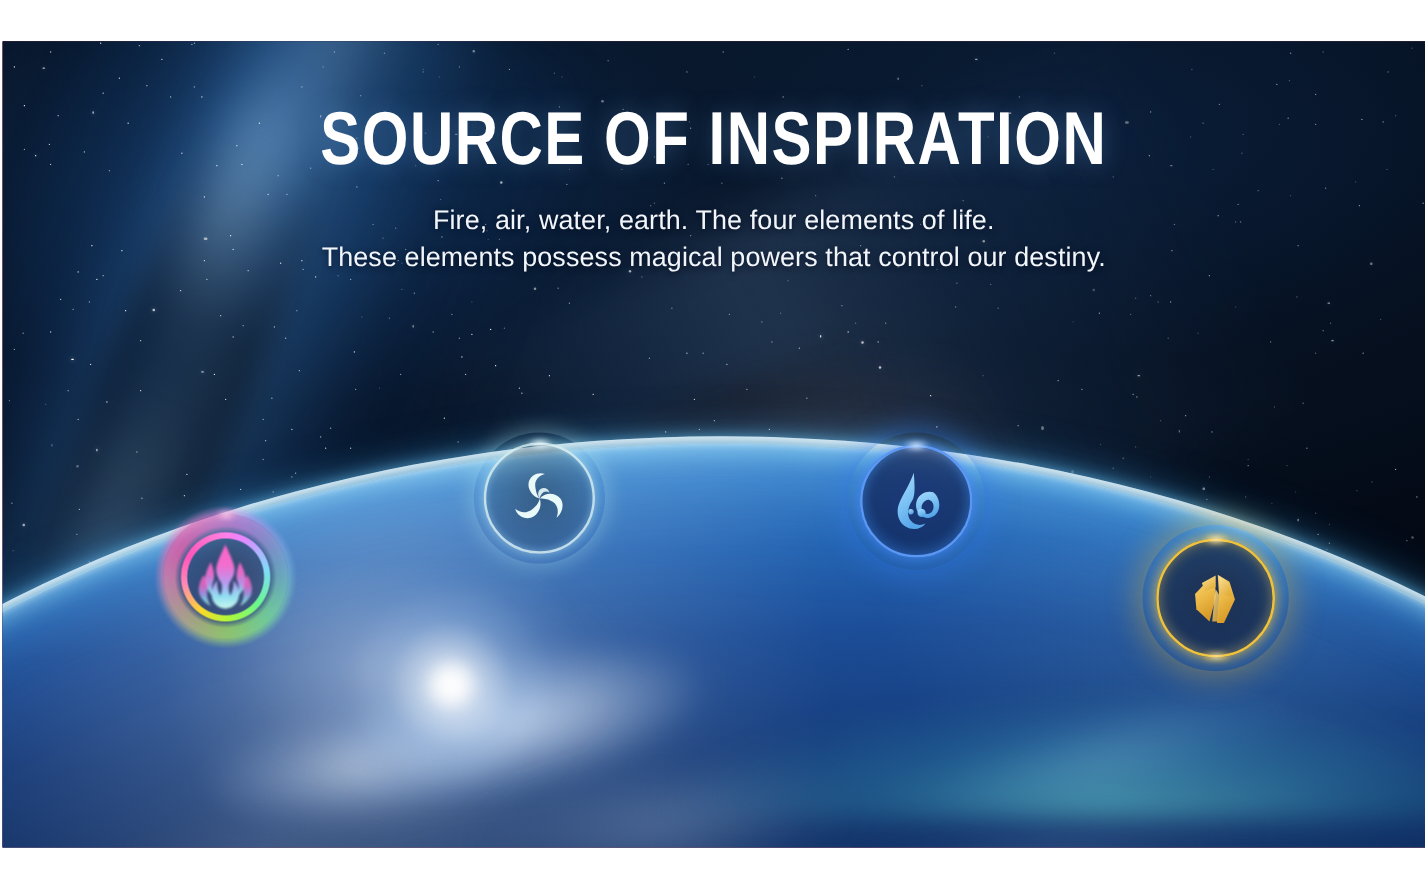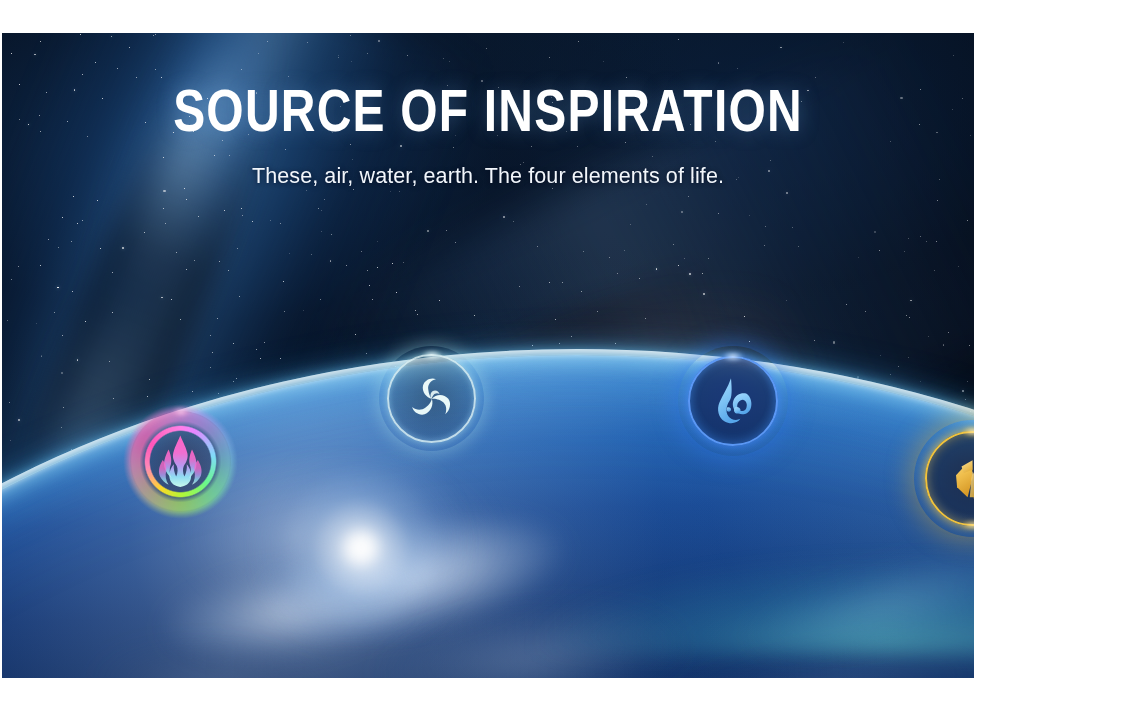--- a/index.html
+++ b/index.html
@@ -14,21 +14,21 @@
   #page{
     position:relative;
     width:1140px; height:713px;
     background:#ffffff;
   }
 
   
   #hero{
     position:absolute;
     left:2px; top:33px;
-    width:972px; height:645px;
+    width:1138px; height:645px;
     overflow:hidden;
     background:#be185d;
   }
 
   
   .sky-base{
     position:absolute; inset:0;
     background:
       radial-gradient(ellipse 70% 60% at 20% 18%, rgba(16,46,84,0.85) 0%, rgba(8,22,44,0.5) 45%, rgba(4,10,22,0) 75%),
       radial-gradient(ellipse 60% 55% at 78% 12%, rgba(10,30,60,0.7) 0%, rgba(5,14,30,0.35) 50%, rgba(3,8,18,0) 80%),
@@ -851,21 +851,22 @@
     <div class="cloud c5"></div>
     <div class="cloud c6"></div>
     <div class="atmo"></div>
     <div class="atmo-teal"></div>
     <div class="sunflare-wide"></div>
     <div class="sunflare"></div>
 
     <div class="text-block">
       <div class="hero-title">SOURCE OF INSPIRATION</div>
       <div class="hero-lines">
-        <div>These, air, water, earth. The four elements of life.</div>
+        <div>Fire, air, water, earth. The four elements of life.</div>
+        <div>These elements possess magical powers that control our destiny.</div>
       </div>
     </div>
 
     <div class="medallion" id="med-fire">
       <div class="ring-glow"></div>
       <div class="ring"></div>
       <div class="spark"></div>
       <div class="glyph">
         <svg viewBox="0 0 100 100" aria-hidden="true">
           <defs>

